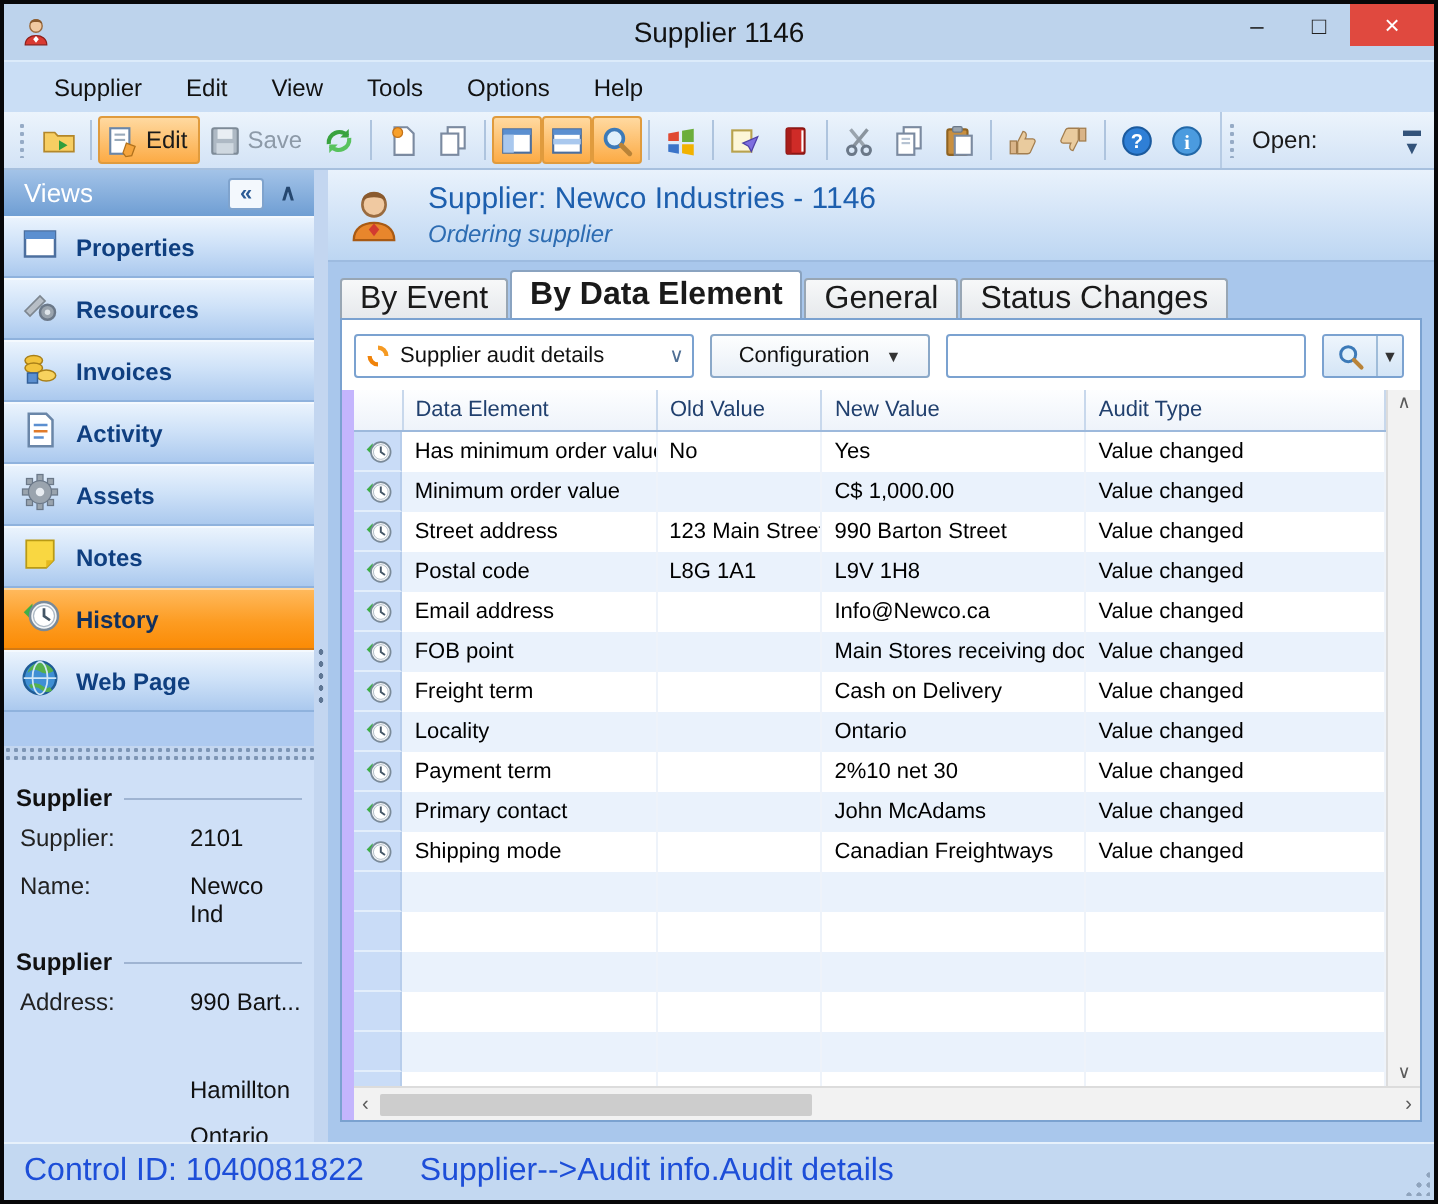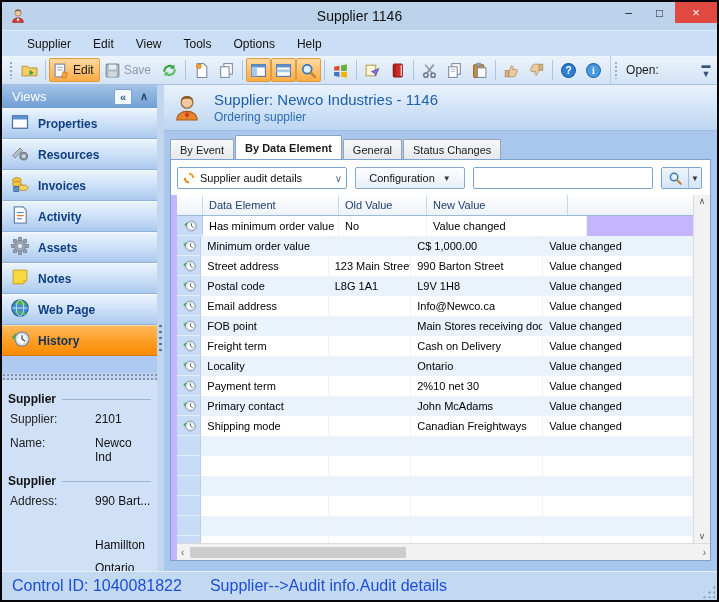--- a/index.html
+++ b/index.html
@@ -73,25 +73,25 @@
   .v-splitter .grip { position:absolute; top:238px; left:1px; width:5px; height:30px;
                       background-image:radial-gradient(#5e7694 1.1px, transparent 1.3px); background-size:5px 6px; }
 
   
   .main { flex:1; background:#a9c7ec; display:flex; flex-direction:column; overflow:hidden; }
   .record-header { height:46px; background:linear-gradient(#e9f2fc,#bdd6f2); border-bottom:1px solid #9dbbe0;
                    display:flex; align-items:center; padding:0 10px 0 8px; }
   .record-header .rh-icon { width:30px; height:30px; margin-right:12px; }
   .rh-titles { display:flex; flex-direction:column; gap:2px; }
   .rh-title { font-size:15px; color:#1d5fae; }
-  .rh-subtitle { font-size:12px; color:#2d6cb2; }
+  .rh-subtitle { font-size:12px; color:#2d6cb2;font-style:italic; }
   .rh-right { margin-left:auto; text-align:right; font-size:11px; color:#17497f; line-height:15px; }
 
   .tab-zone { height:28px; display:flex; align-items:flex-end; padding-left:6px; }
-  .tab { height:20px; display:flex; align-items:center; padding:0 9px; font-size:11px; color:#1a1a1a;
+  .tab { height:20px; display:flex; align-items:center; padding:0 9px; font-size:16px; color:#1a1a1a;
          background:linear-gradient(#f7f8f9,#e6e9ec); border:1px solid #98a6b4; border-bottom:none;
          border-radius:2px 2px 0 0; margin-right:1px;margin-top:48px; }
   .tab.active { background:#fff; height:24px; border-color:#8aa3c0; position:relative; z-index:2;font-weight:bold; }
 
   .content-panel { margin:0 6px 10px 6px; flex:1; background:#c4b5fd; border:1px solid #7ba2d0; 
                    display:flex; flex-direction:column; overflow:hidden; position:relative; z-index:1; }
   .filter-row { display:flex; align-items:center; padding:7px 6px 6px 6px; gap:8px; background:#fff; }
   .view-select { width:170px; height:22px; border:1px solid #7ba2d0; border-radius:2px; background:#fff;
                  display:flex; align-items:center; padding:0 4px; gap:4px; font-size:11px; color:#111; }
   .view-select svg { width:14px; height:14px; }
@@ -417,39 +417,39 @@
               </svg></span>
             <span>Assets</span>
           </div>
           <div class="view-item">
             <span><svg viewBox="0 0 16 16">
                 <path d="M2.5 2.5h11v8l-3 3h-8z" fill="#f9d741" stroke="#b99a14" stroke-width="0.7"></path>
                 <path d="M13.5 10.5l-3 3v-3z" fill="#e3b81c"></path>
               </svg></span>
             <span>Notes</span>
           </div>
+          <div class="view-item selected">
+            <span><svg viewBox="0 0 16 16">
+                <path d="M1.5 6.5l3.5-3.5v7z" fill="#3fae49"></path>
+                <circle cx="9.6" cy="8" r="5.6" fill="#f4f6f8" stroke="#7a8a99"></circle>
+                <circle cx="9.6" cy="8" r="4.2" fill="#fff" stroke="#aeb9c4" stroke-width="0.5"></circle>
+                <path d="M9.6 4.9V8l2.4 1.7" stroke="#44566б" fill="none" stroke-width="1.1"></path>
+                <path d="M9.6 4.9V8l2.4 1.7" stroke="#445666" fill="none" stroke-width="1.1"></path>
+              </svg></span>
+            <span>History</span>
+          </div>
           <div class="view-item">
             <span><svg viewBox="0 0 16 16">
                 <circle cx="8" cy="8" r="6.5" fill="#3f8fd4" stroke="#1f5c96"></circle>
                 <path d="M3 6c2-2 4-1.4 5.4-.4C10 6.7 12 6 13.4 5.2 12.4 3.4 10.4 2 8 2 5.8 2 3.9 3.2 3 6z" fill="#55b04b"></path>
                 <path d="M4 11.5c1.8-1 3.6-.6 5 .6 1 .9 2.4.9 3.4.2" fill="none" stroke="#55b04b" stroke-width="1.6"></path>
                 <ellipse cx="8" cy="8" rx="3" ry="6.5" fill="none" stroke="#cfe6f6" stroke-width="0.7"></ellipse>
                 <line x1="1.5" y1="8" x2="14.5" y2="8" stroke="#cfe6f6" stroke-width="0.7"></line>
               </svg></span>
             <span>Web Page</span>
-          </div>
-          <div class="view-item selected">
-            <span><svg viewBox="0 0 16 16">
-                <path d="M1.5 6.5l3.5-3.5v7z" fill="#3fae49"></path>
-                <circle cx="9.6" cy="8" r="5.6" fill="#f4f6f8" stroke="#7a8a99"></circle>
-                <circle cx="9.6" cy="8" r="4.2" fill="#fff" stroke="#aeb9c4" stroke-width="0.5"></circle>
-                <path d="M9.6 4.9V8l2.4 1.7" stroke="#44566б" fill="none" stroke-width="1.1"></path>
-                <path d="M9.6 4.9V8l2.4 1.7" stroke="#445666" fill="none" stroke-width="1.1"></path>
-              </svg></span>
-            <span>History</span>
           </div>
         </div>
       <div class="views-filler"></div>
       <div class="h-splitter"></div>
       <div class="info-panel">
         <div class="info-section">
           <span>Supplier</span>
             <span class="rule"></span>
         </div>
         <div id="info-rows">
@@ -530,34 +530,36 @@
         </div>
 
         <div class="grid">
           <div class="grid-inner">
             <div class="grid-cols">
               <div class="grid-headrow" id="grid-head">
                   <span class="gh-cell gh-icon" style="width:26px"></span>
                   <span class="gh-cell" style="width:136px">Data Element</span>
                   <span class="gh-cell" style="width:88px">Old Value</span>
                   <span class="gh-cell" style="width:141px">New Value</span>
+                  <span class="gh-cell" style="width:160px">Audit Type</span>
                 </div>
               <div id="grid-rows">
                   <div class="grid-row">
                     <span class="g-icon">
                       <svg viewBox="0 0 16 16">
                         <path d="M1.5 6.5l3.5-3.5v7z" fill="#3fae49"></path>
                         <circle cx="9.6" cy="8" r="5.6" fill="#f4f6f8" stroke="#7a8a99"></circle>
                         <circle cx="9.6" cy="8" r="4.2" fill="#fff" stroke="#aeb9c4" stroke-width="0.5"></circle>
                         <path d="M9.6 4.9V8l2.4 1.7" stroke="#44566б" fill="none" stroke-width="1.1"></path>
                         <path d="M9.6 4.9V8l2.4 1.7" stroke="#445666" fill="none" stroke-width="1.1"></path>
                       </svg>
                     </span>
                     <span class="g-cell" style="width:136px">Has minimum order value</span>
                     <span class="g-cell" style="width:88px">No</span>
+                    <span class="g-cell" style="width:141px">Yes</span>
                     <span class="g-cell" style="width:160px">Value changed</span>
                   </div>
                   <div class="grid-row alt">
                     <span class="g-icon">
                       <svg viewBox="0 0 16 16">
                         <path d="M1.5 6.5l3.5-3.5v7z" fill="#3fae49"></path>
                         <circle cx="9.6" cy="8" r="5.6" fill="#f4f6f8" stroke="#7a8a99"></circle>
                         <circle cx="9.6" cy="8" r="4.2" fill="#fff" stroke="#aeb9c4" stroke-width="0.5"></circle>
                         <path d="M9.6 4.9V8l2.4 1.7" stroke="#44566б" fill="none" stroke-width="1.1"></path>
                         <path d="M9.6 4.9V8l2.4 1.7" stroke="#445666" fill="none" stroke-width="1.1"></path>

